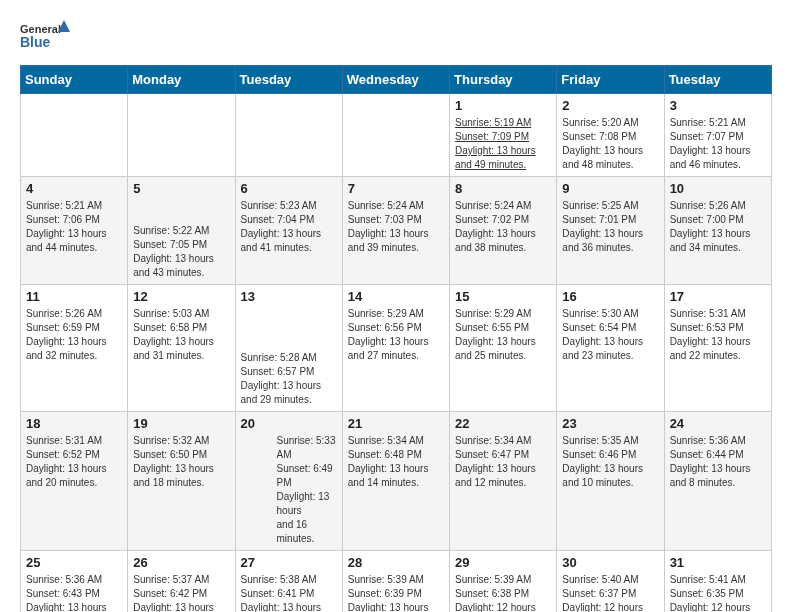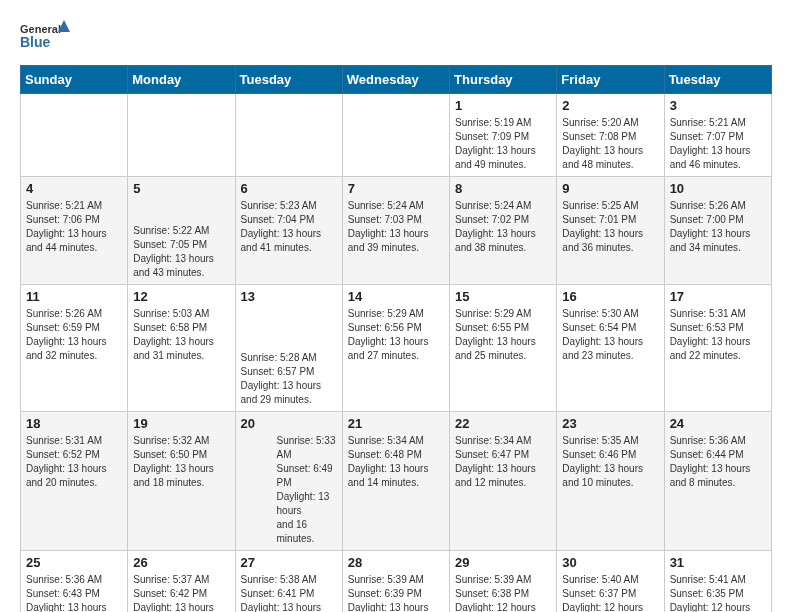--- a/index.html
+++ b/index.html
@@ -106,21 +106,21 @@
       </tr>
   </thead>
   <tbody id="calendar-body">
   <tr>
         <td class="empty"></td>
         <td class="empty"></td>
         <td class="empty"></td>
         <td class="empty"></td>
         <td>
           <div class="day-number">1</div>
-          <div class="day-info" style="white-space: pre-line;">Sunrise: 5:19 AM
+          <div class="day-info" style="white-space: pre-line; text-decoration: underline;">Sunrise: 5:19 AM
 Sunset: 7:09 PM
 Daylight: 13 hours
 and 49 minutes.</div>
         </td>
         <td>
           <div class="day-number">2</div>
           <div class="day-info" style="white-space: pre-line;">Sunrise: 5:20 AM
 Sunset: 7:08 PM
 Daylight: 13 hours
 and 48 minutes.</div>

